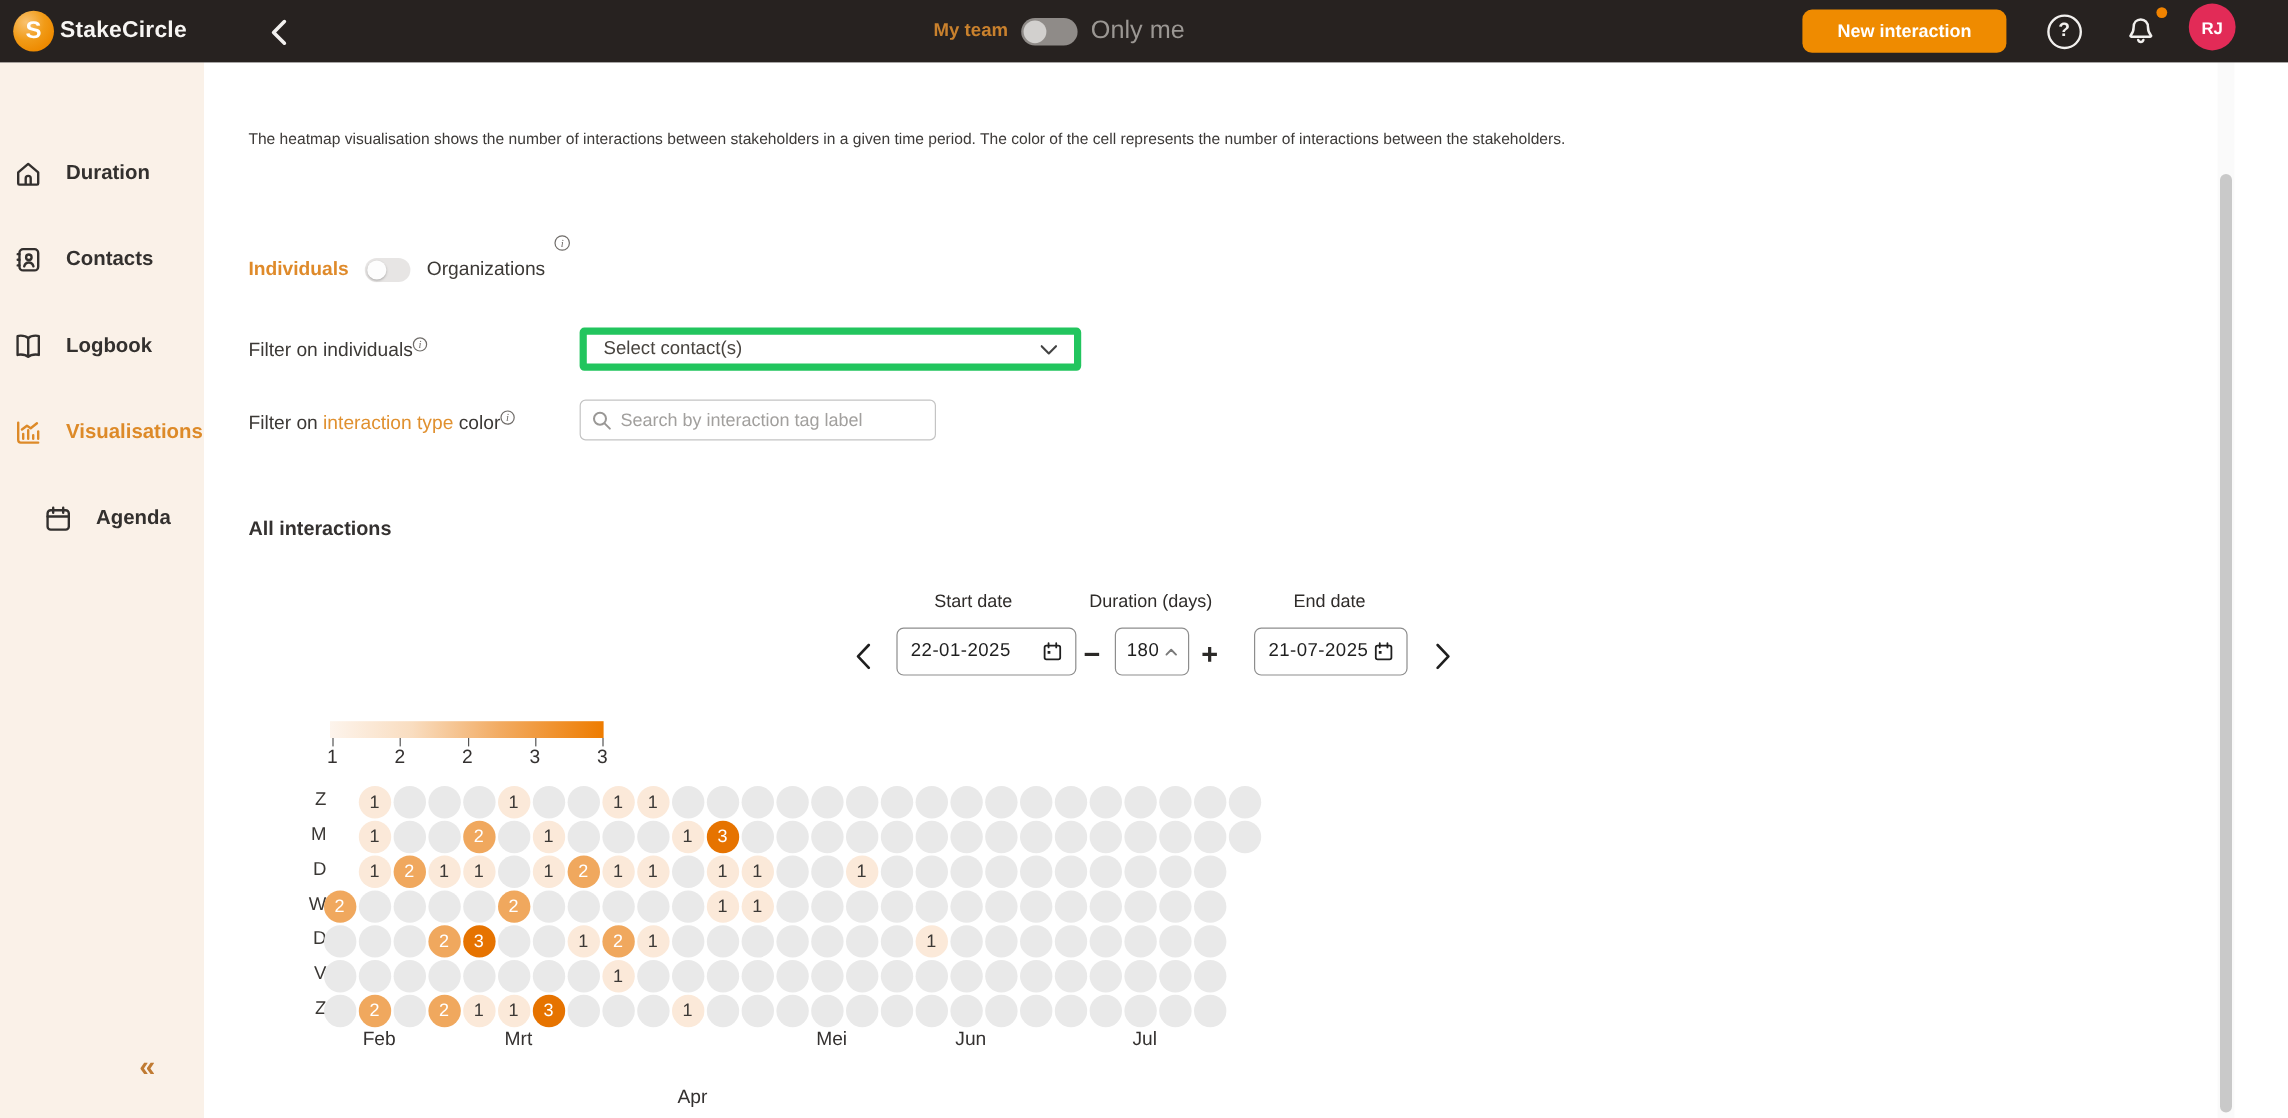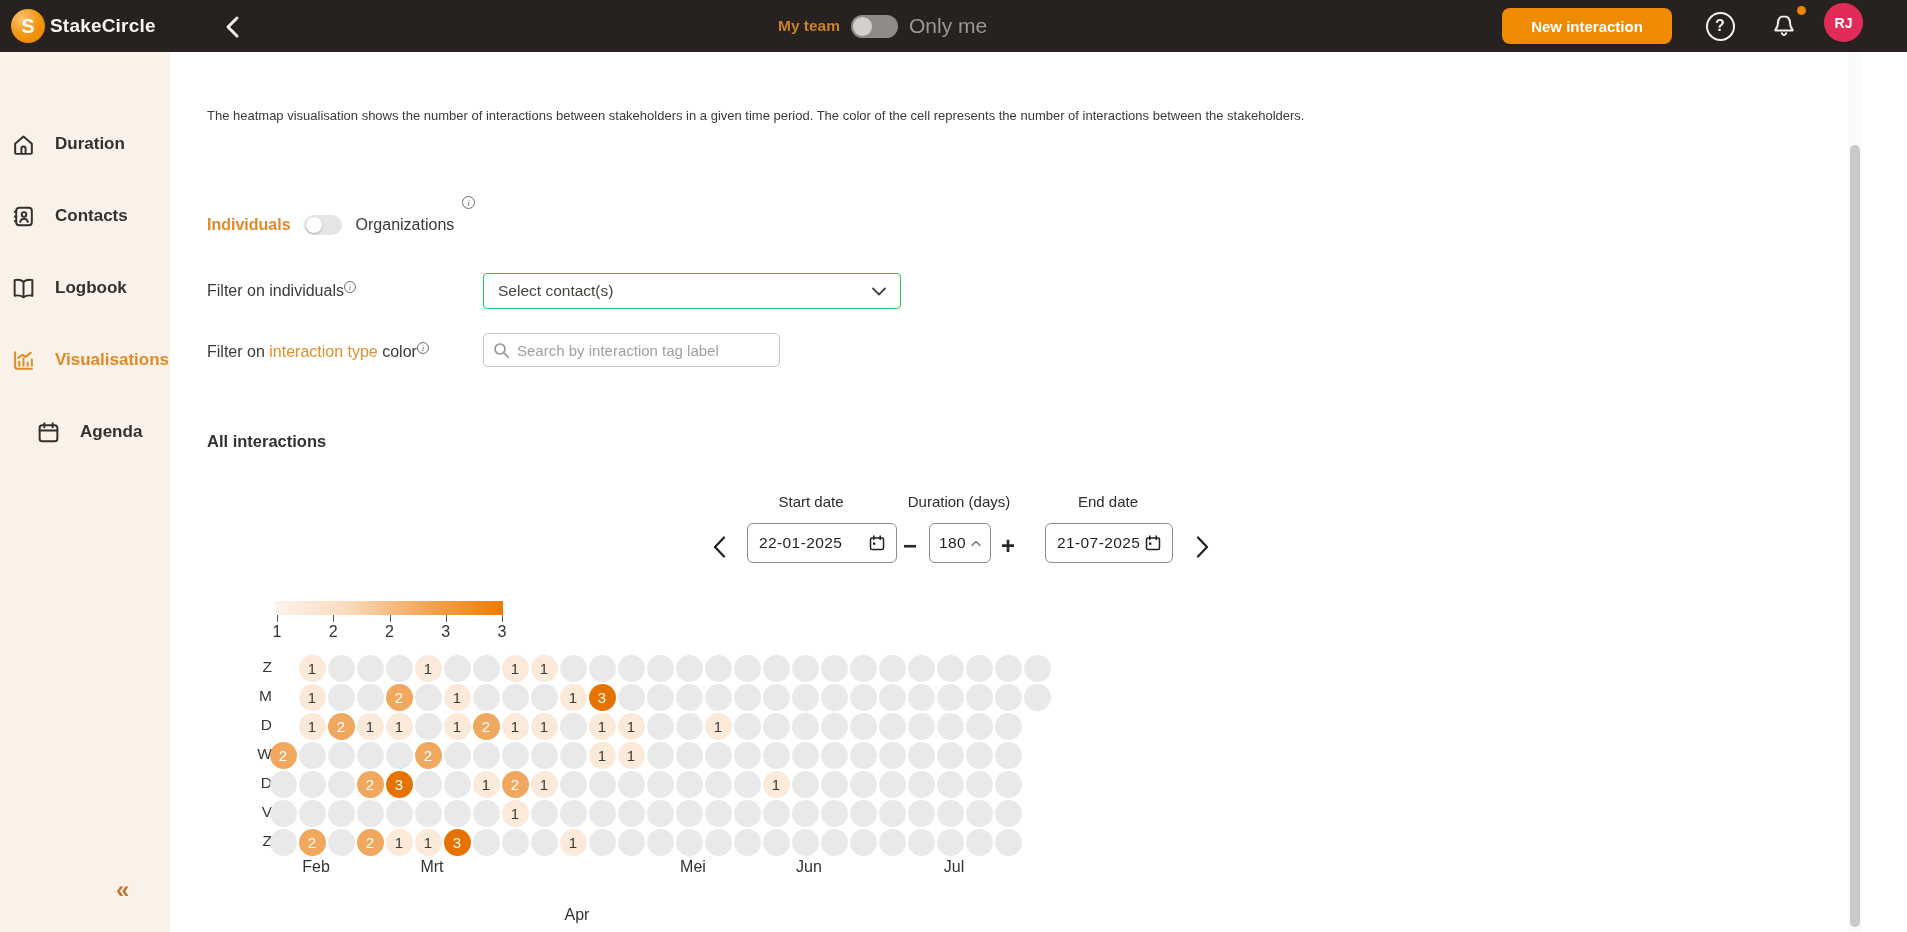--- a/index.html
+++ b/index.html
@@ -46,21 +46,21 @@
   .ent-pill { width:38px; height:20px; border-radius:10px; background:#e7e5e4; position:relative; margin:0 14px 0 13px; cursor:pointer; }
   .ent-knob { position:absolute; left:2px; top:2px; width:16px; height:16px; border-radius:50%; background:#fdfdfd; box-shadow:0 1px 2px rgba(0,0,0,.25); }
   .org-label { color:#3c3936; font-size:16px; }
   .info-i { display:inline-flex; width:13px; height:13px; border:1px solid #6f6c69; border-radius:50%; color:#6f6c69;
             font-size:9px; align-items:center; justify-content:center; font-family:"Liberation Serif",serif; font-style:italic; }
   .sup-info { position:absolute; left:292px; top:144px; }
 
   .filter-label { position:absolute; left:37px; font-size:16px; color:#3c3936; }
   .filter-label .lnk { color:#e0902f; }
   .filter-label sup { font-size:10px; }
-  .select-box { position:absolute; left:313px; top:221px; width:418px; height:36px; border:1px solid #22c55e; border-radius:4px;
+  .select-box { position:absolute; left:313px; top:221px; width:418px; height:36px; border:6px solid #22c55e; border-radius:4px;
                 display:flex; align-items:center; padding:0 14px; font-size:15.5px; color:#48443f; cursor:pointer; justify-content:space-between; }
   .search-box { position:absolute; left:313px; top:281px; width:297px; height:34px; border:1px solid #c4c4c4; border-radius:5px;
                 display:flex; align-items:center; padding:0 9px; gap:7px; }
   .search-box input { border:none; outline:none; flex:1; font-size:15px; font-family:Liberation Sans, sans-serif; color:#0f766e; }
   .search-box input::placeholder { color:#a2a09e; }
 
   .section-title { position:absolute; left:37px; top:380px; font-size:16.5px; font-weight:bold; color:#343130; }
 
   .dc-label { position:absolute; top:441px; width:160px; text-align:center; font-size:15px; color:#2f2c2a; }
   .date-input { position:absolute; top:471px; height:40px; border:1px solid #8d8d8d; border-radius:6px; background:#fff;

